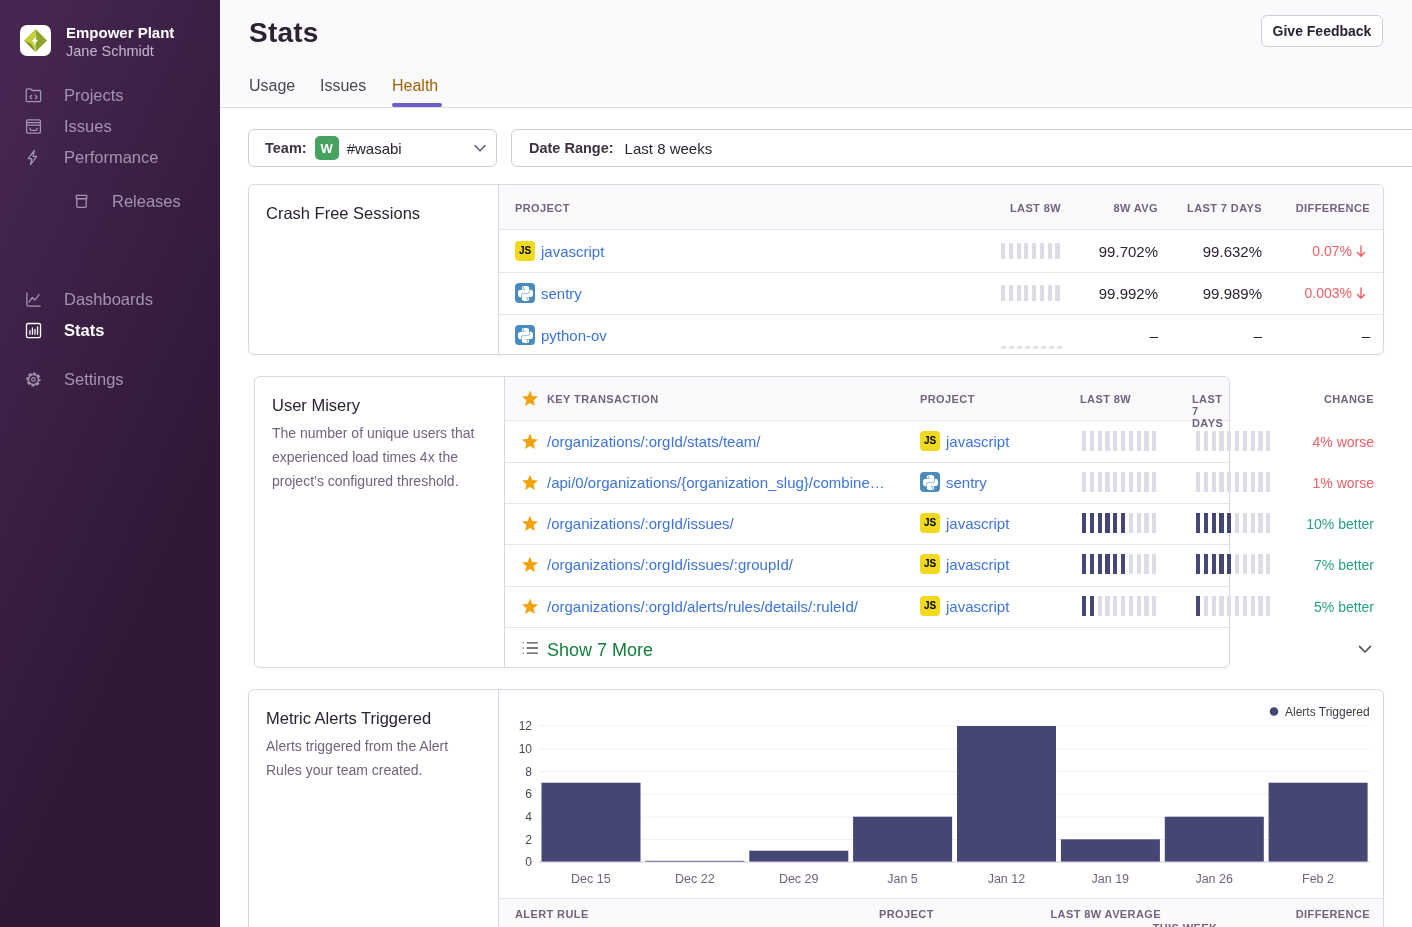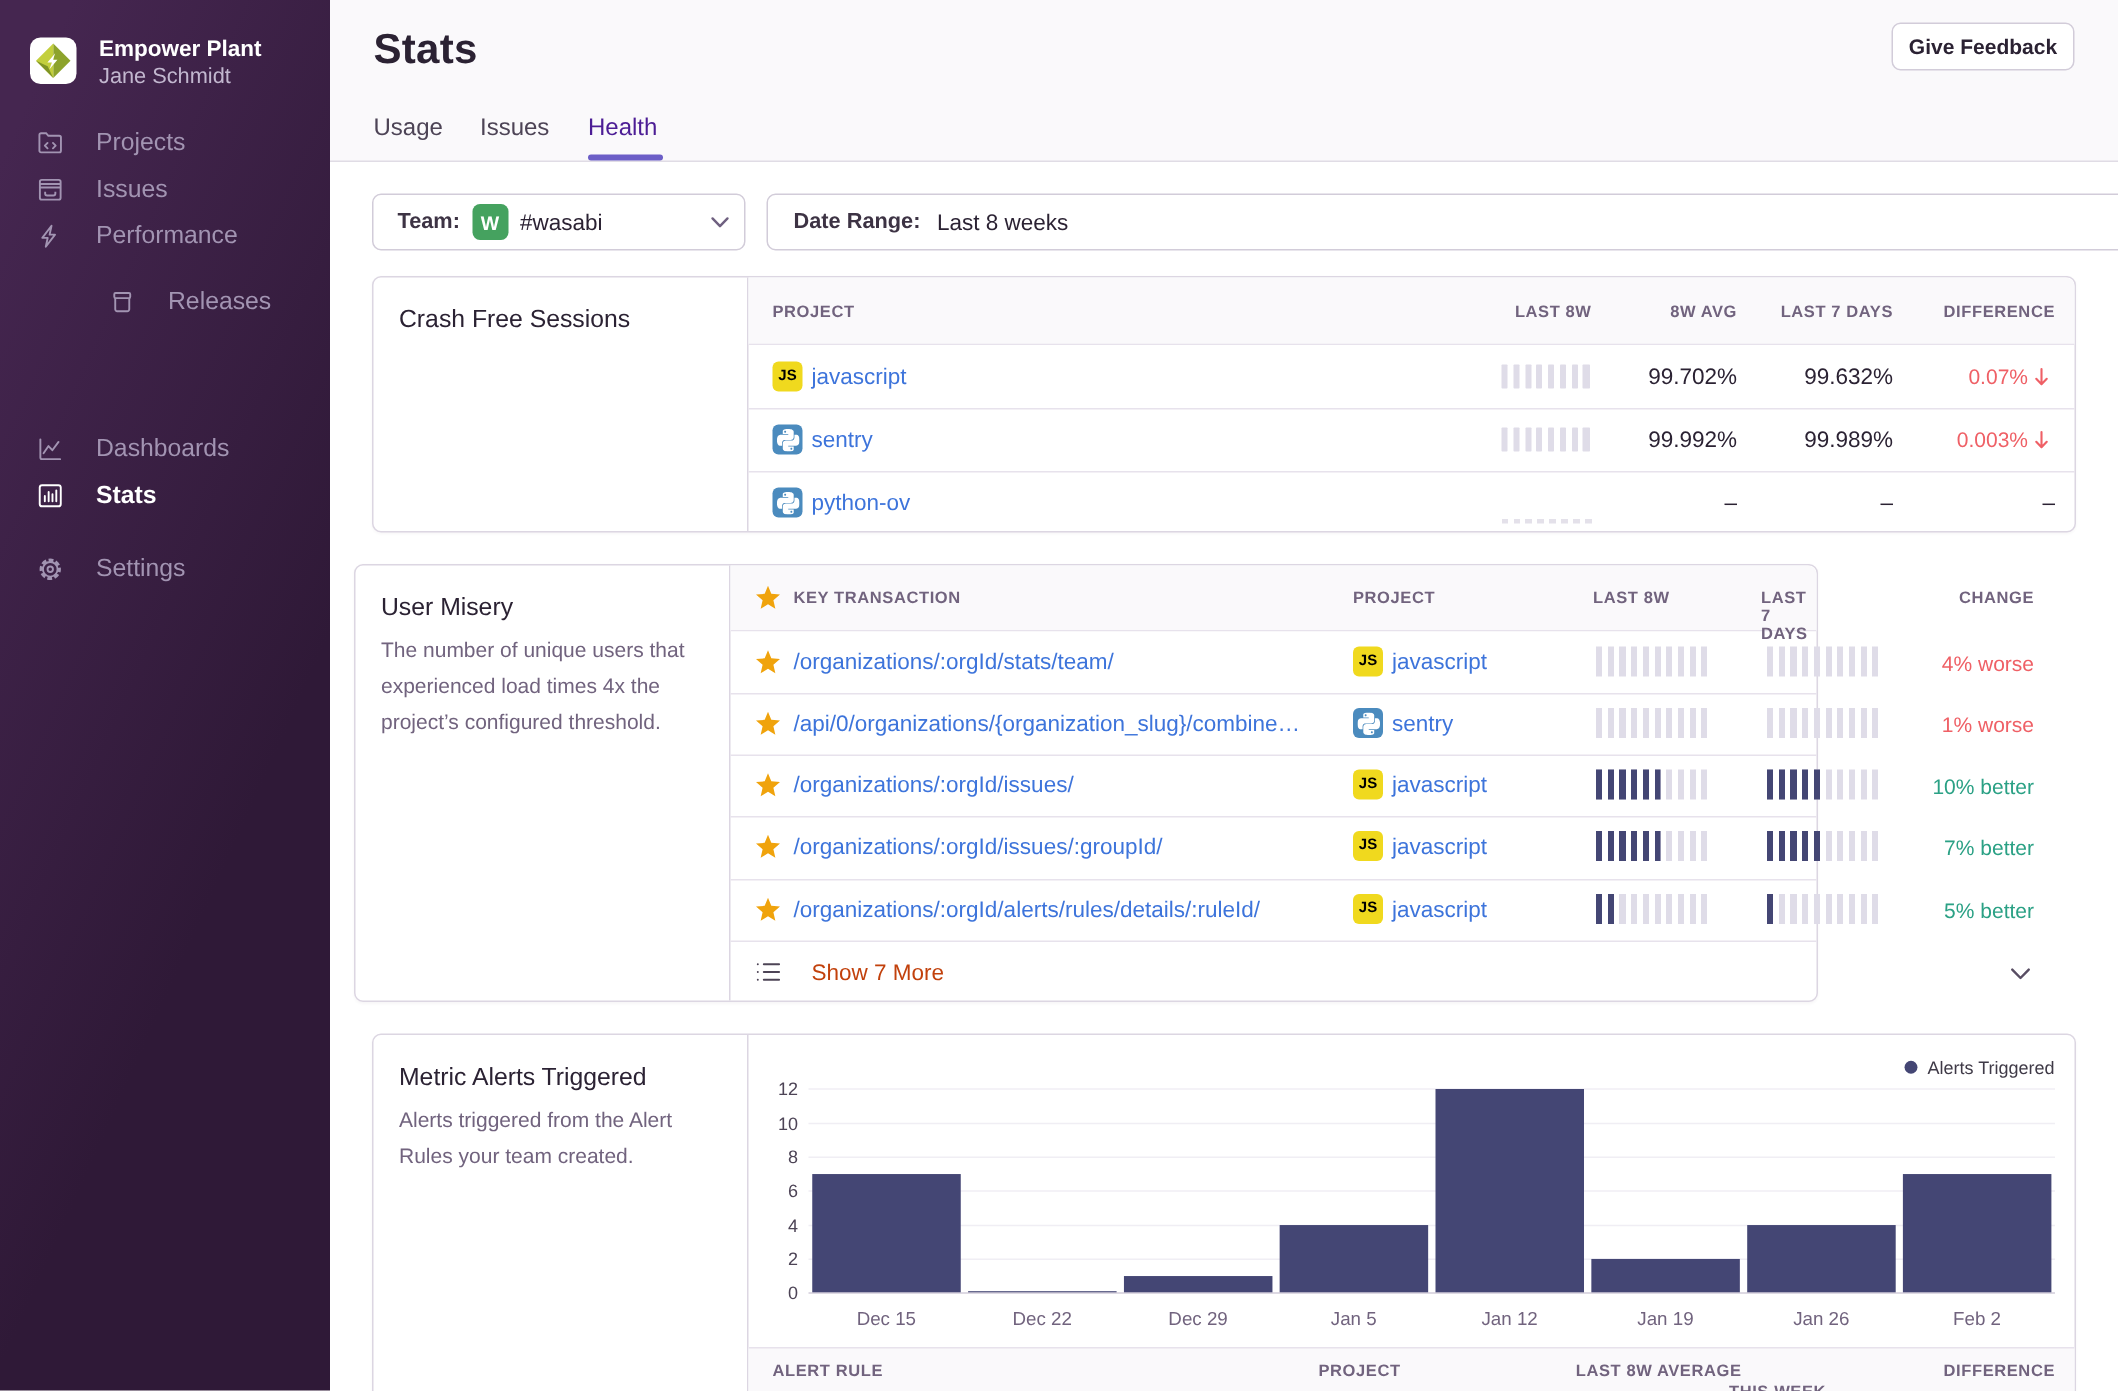--- a/index.html
+++ b/index.html
@@ -10,21 +10,21 @@
 .username { position:absolute; left:66px; top:43px; color:#c2b7cf; font-size:14.5px; }
 .nav-item { position:absolute; left:0; width:192px; height:26px; display:flex; align-items:center; color:#a294b2; font-size:16.5px; }
 .nav-item .ico { position:absolute; left:24px; width:18px; height:18px; display:flex; align-items:center; justify-content:center; }
 .nav-item .lbl { position:absolute; left:64px; }
 .nav-item.active { color:#fff; font-weight:bold; }
 .main { position:absolute; left:220px; top:0; width:1192px; height:927px; background:#fff; }
 .hdr { position:absolute; left:0; top:0; width:1192px; height:108px; background:#faf9fb; border-bottom:1px solid #e0dce5; }
 .hdr h1 { position:absolute; left:29px; top:17px; font-size:28px; font-weight:bold; color:#2b2233; letter-spacing:0.2px; }
 .feedback { position:absolute; left:1041px; top:15px; width:122px; height:32px; background:#fff; border:1px solid #d2ccd9; border-radius:6px; font-size:14px; font-weight:bold; color:#2b2233; text-align:center; line-height:30px; }
 .tab { position:absolute; top:77px; font-size:16px; color:#4d4456; }
-.tab.active { color:#4c1d95; }
+.tab.active { color:#a16207; }
 .tab-underline { position:absolute; left:172px; top:103px; width:50px; height:4px; background:#6c5fc7; border-radius:2px; }
 .sel { position:absolute; top:129px; height:38px; background:#fff; border:1px solid #d2ccd9; border-radius:6px; display:flex; align-items:center; }
 .sel .blab { font-weight:bold; color:#3d3344; font-size:14.5px; }
 .panel { position:absolute; background:#fff; border:1px solid #dcd6e2; border-radius:6px; box-shadow:0 1px 2px rgba(43,34,51,0.04); }
 .pl-col { position:absolute; left:0; top:0; width:250px; height:100%; border-right:1px solid #dcd6e2; }
 .pl-col h2 { position:absolute; left:17px; top:19px; font-size:16.5px; font-weight:400; color:#2b2233; }
 .pl-col p { position:absolute; left:17px; top:44px; width:216px; font-size:14px; line-height:24px; color:#71637e; }
 .thead { font-size:11px; font-weight:bold; letter-spacing:0.4px; color:#71637e; }
 .link { color:#3d74db; font-size:15px; }
 .num { font-size:15px; color:#2b2233; }
@@ -205,21 +205,21 @@
             <path d="M14.25.18l.9.2.73.26.59.3.45.32.34.34.25.34.16.33.1.3.04.26.02.2-.01.13V8.5l-.05.63-.13.55-.21.46-.26.38-.3.31-.33.25-.35.19-.35.14-.33.1-.3.07-.26.04-.21.02H8.77l-.69.05-.59.14-.5.22-.41.27-.33.32-.27.35-.2.36-.15.37-.1.35-.07.32-.04.27-.02.21v3.06H3.17l-.21-.03-.28-.07-.32-.12-.35-.18-.36-.26-.36-.36-.35-.46-.32-.59-.28-.73-.21-.88-.14-1.05-.05-1.23.06-1.22.16-1.04.24-.87.32-.71.36-.57.4-.44.42-.33.42-.24.4-.16.36-.1.32-.05.24-.01h.16l.06.01h8.16v-.83H6.18l-.01-2.75-.02-.37.05-.34.11-.31.17-.28.25-.26.31-.23.38-.2.44-.18.51-.15.58-.12.64-.1.71-.06.77-.04.84-.02 1.27.05zm-6.3 1.98l-.23.33-.08.41.08.41.23.34.33.22.41.09.41-.09.33-.22.23-.34.08-.41-.08-.41-.23-.33-.33-.22-.41-.09-.41.09zm13.09 3.95l.28.06.32.12.35.18.36.27.36.35.35.47.32.59.28.73.21.88.14 1.04.05 1.23-.06 1.23-.16 1.04-.24.86-.32.71-.36.57-.4.45-.42.33-.42.24-.4.16-.36.09-.32.05-.24.02-.16-.01h-8.22v.82h5.84l.01 2.76.02.36-.05.34-.11.31-.17.29-.25.25-.31.24-.38.2-.44.17-.51.15-.58.13-.64.09-.71.07-.77.04-.84.01-1.27-.04-1.07-.14-.9-.2-.73-.25-.59-.3-.45-.33-.34-.34-.25-.34-.16-.33-.1-.3-.04-.25-.02-.2.01-.13v-5.34l.05-.64.13-.54.21-.46.26-.38.3-.32.33-.24.35-.2.35-.14.33-.1.3-.06.26-.04.21-.02.13-.01h5.84l.69-.05.59-.14.5-.21.41-.28.33-.32.27-.35.2-.36.15-.36.1-.35.07-.32.04-.28.02-.21V6.07h2.09l.14.01zm-6.47 14.25l-.23.33-.08.41.08.41.23.33.33.23.41.08.41-.08.33-.23.23-.33.08-.41-.08-.41-.23-.33-.33-.23-.41-.08-.41.08z"></path>
           </svg></span>
       <span class="link abs" style="left:292px; top:142px;">python-ov</span>
       <span class="abs" style="left:752px; top:161px; width:62px; height:2.5px; background:repeating-linear-gradient(90deg,#e4e1ea 0 4.6px,transparent 4.6px 8px);"></span>
       <span class="num abs rt" style="left:759px; top:142px; width:150px;">–</span>
       <span class="num abs rt" style="left:863px; top:142px; width:150px;">–</span>
       <span class="num abs rt" style="left:971px; top:142px; width:150px;">–</span>
     </div>
   </div>
 
-  <div class="panel" style="left:16px; top:376px; width:976px; height:292px;" id="panel2">
+  <div class="panel" style="left:34px; top:376px; width:976px; height:292px;" id="panel2">
     <div class="pl-col">
       <h2>User Misery</h2>
       <p>The number of unique users that experienced load times 4x the project’s configured threshold.</p>
     </div>
     <div class="abs" style="left:250px; top:0; right:0; height:44px; background:#faf9fb; border-bottom:1px solid #e7e2ec; border-radius:0 6px 0 0;"></div>
     <div id="miseryhead">
       <svg class="abs" style="left:266px; top:13px;" width="18" height="17" viewBox="0 0 18 17">
           <path d="M9 0.5l2.2 5.4 5.8.5-4.4 3.8 1.3 5.7L9 12.9l-4.9 3l1.3-5.7L1 6.4l5.8-.5z" fill="#f0a30c"></path>
         </svg>
       <div class="thead abs" style="left:292px; top:16px;">KEY TRANSACTION</div>
@@ -303,21 +303,21 @@
           <span class="dk" style="width:11.9px;"></span>
         </span>
       <span class="sp abs" style="left:941px; top:219px;">
           <span class="dk" style="width:4.1px;"></span>
         </span>
       <span class="green abs rt" style="left:969px; top:222px; width:150px;">5% better</span>
 
       <svg class="abs" style="left:267px; top:263px;" width="17" height="16" viewBox="0 0 17 16" fill="none" stroke="#4d4456" stroke-width="1.3" stroke-linecap="round">
           <path d="M5.2 2.8h10.2M5.2 8h10.2M5.2 13.2h10.2M1.2 2.8h.01M1.2 8h.01M1.2 13.2h.01"></path>
         </svg>
-      <span class="abs" style="left:292px; top:263px; font-size:15px; color:#c2410c;margin-left:12px;">Show 7 More</span>
+      <span class="abs" style="left:292px; top:263px; font-size:18px; color:#15803d;">Show 7 More</span>
       <svg class="abs" style="left:1102px; top:264px;" width="16" height="16" viewBox="0 0 16 16">
           <path d="M2.5 5.4l5.5 5.6 5.5-5.6" fill="none" stroke="#584d63" stroke-width="1.6" stroke-linecap="round" stroke-linejoin="round"></path>
         </svg>
     </div>
   </div>
 
   <div class="panel" style="left:28px; top:689px; width:1136px; height:300px; border-radius:6px 6px 0 0;" id="panel3">
     <div class="pl-col" style="border-right:1px solid #dcd6e2;">
       <h2>Metric Alerts Triggered</h2>
       <p>Alerts triggered from the Alert Rules your team created.</p>

